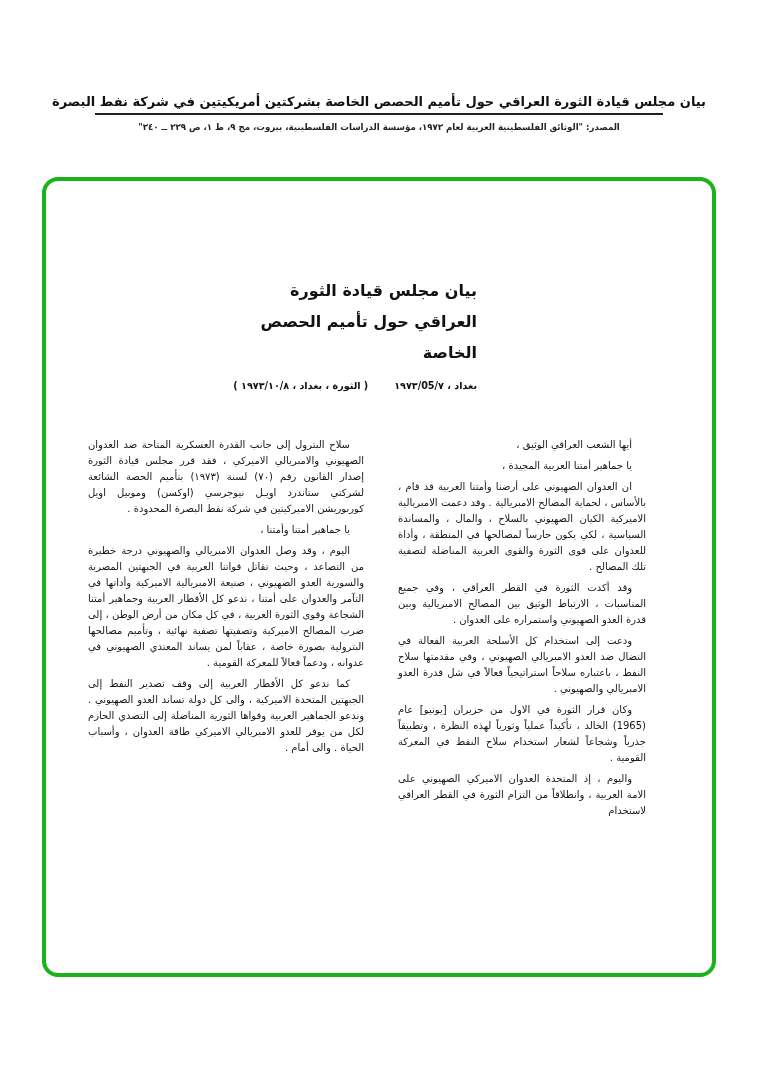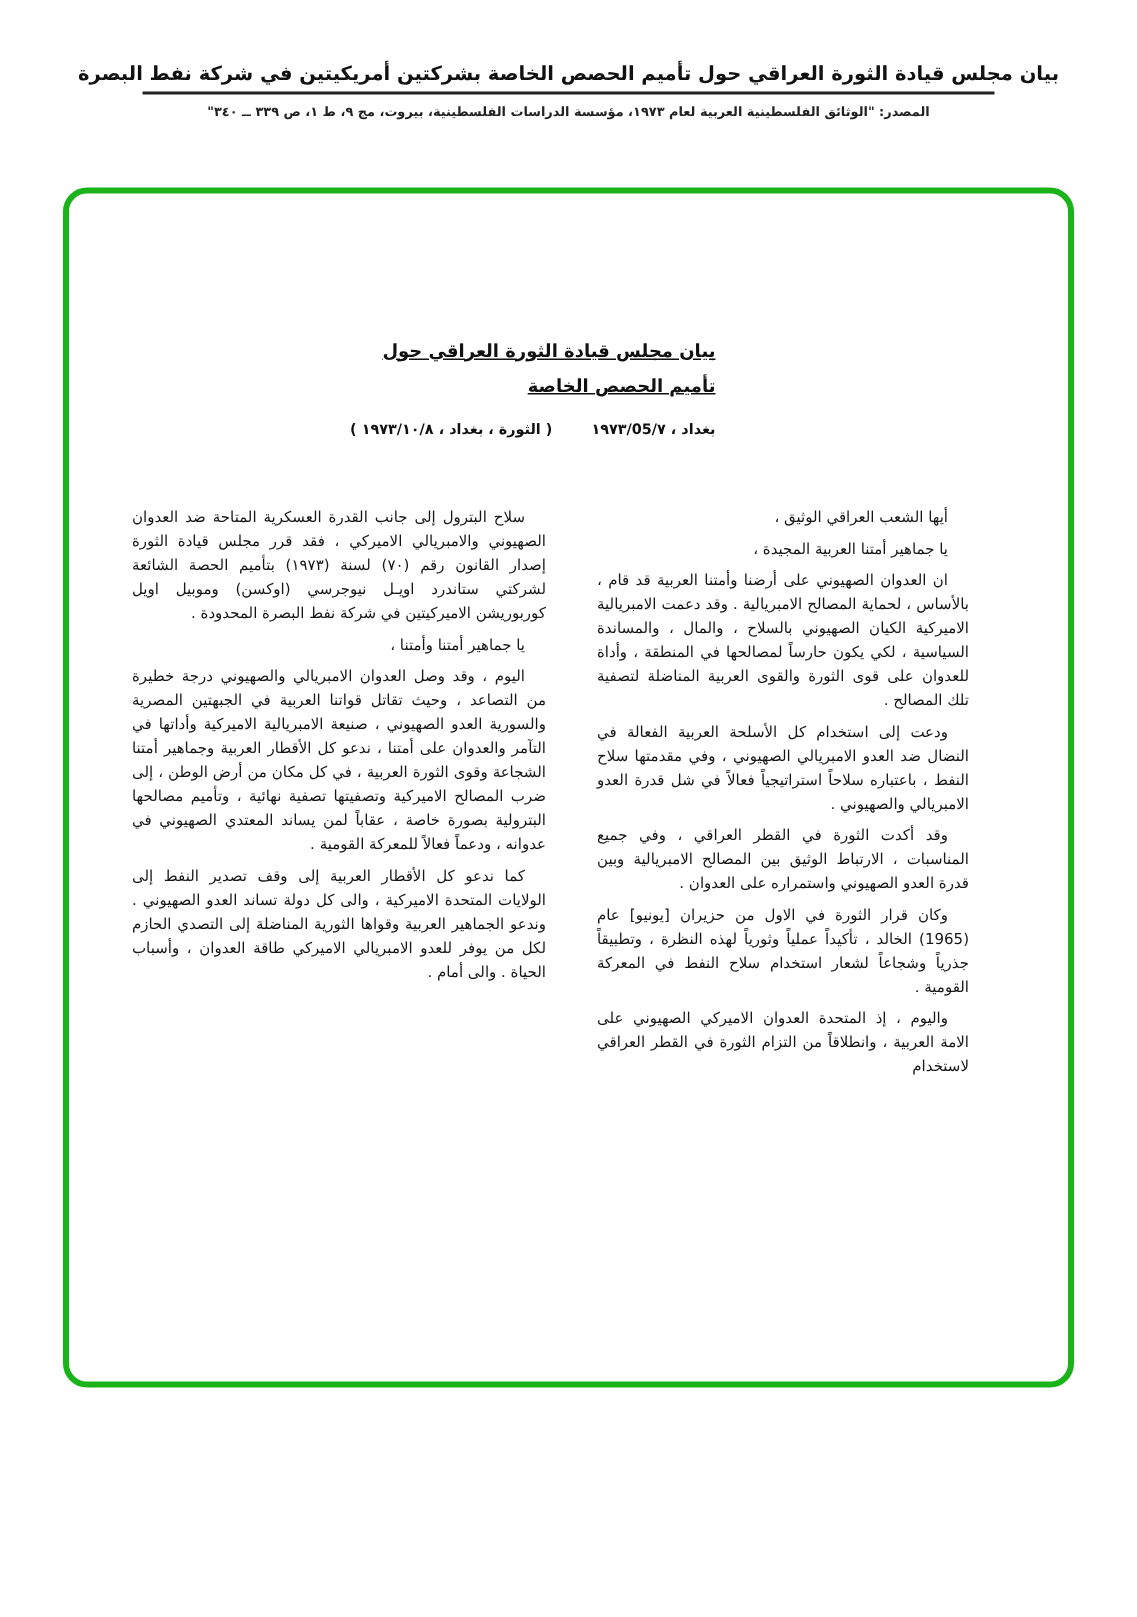--- a/index.html
+++ b/index.html
@@ -8,21 +8,21 @@
     position: relative;
     width: 758px;
     height: 1078px;
     margin: 0 auto;
     background: #ffffff;
     direction: rtl;
     font-family: "DejaVu Sans", sans-serif;
     color: #1a1a1a;
     overflow: hidden;
   }
-  .top-header { padding-top: 42px; }
+  .top-header { padding-top: 94px; }
   .top-title {
     margin: 0;
     text-align: center;
     font-size: 13px;
     font-weight: bold;
     color: #111;
   }
   .title-rule {
     width: 568px;
     height: 1.5px;
@@ -46,25 +46,24 @@
     padding-top: 94px;
     overflow: hidden;
   }
   .heading-block {
     width: 252px;
     margin: 0 auto;
     transform: translateX(-28px);
     text-align: right;
   }
   .heading-line {
-    font-size: 12px;
+    font-size: 16px;
     font-weight: bold;
     line-height: 1.95;
     color: #111;
-    text-decoration: underline;
   }
   .dateline {
     display: flex;
     gap: 26px;
     margin-top: 12px;
     font-size: 9.6px;
     font-weight: bold;
     white-space: nowrap;
     color: #111;
   }
@@ -106,28 +105,28 @@
         <span>( الثورة ، بغداد ، ١٩٧٣/١٠/٨ )</span>
       </div>
     </div>
 
     <div class="columns">
 
       <div class="col col-right">
         <p>أيها الشعب العراقي الوثيق ،</p>
         <p>يا جماهير أمتنا العربية المجيدة ،</p>
         <p>ان العدوان الصهيوني على أرضنا وأمتنا العربية قد قام ، بالأساس ، لحماية المصالح الامبريالية . وقد دعمت الامبريالية الاميركية الكيان الصهيوني بالسلاح ، والمال ، والمساندة السياسية ، لكي يكون حارساً لمصالحها في المنطقة ، وأداة للعدوان على قوى الثورة والقوى العربية المناضلة لتصفية تلك المصالح .</p>
+        <p>وقد أكدت الثورة في القطر العراقي ، وفي جميع المناسبات ، الارتباط الوثيق بين المصالح الامبريالية وبين قدرة العدو الصهيوني واستمراره على العدوان .</p>
         <p>ودعت إلى استخدام كل الأسلحة العربية الفعالة في النضال ضد العدو الامبريالي الصهيوني ، وفي مقدمتها سلاح النفط ، باعتباره سلاحاً استراتيجياً فعالاً في شل قدرة العدو الامبريالي والصهيوني .</p>
-        <p>وقد أكدت الثورة في القطر العراقي ، وفي جميع المناسبات ، الارتباط الوثيق بين المصالح الامبريالية وبين قدرة العدو الصهيوني واستمراره على العدوان .</p>
         <p>وكان قرار الثورة في الاول من حزيران [يونيو] عام (1965) الخالد ، تأكيداً عملياً وثورياً لهذه النظرة ، وتطبيقاً جذرياً وشجاعاً لشعار استخدام سلاح النفط في المعركة القومية .</p>
         <p>واليوم ، إذ المتحدة العدوان الاميركي الصهيوني على الامة العربية ، وانطلاقاً من التزام الثورة في القطر العراقي لاستخدام</p>
       </div>
 
       <div class="col col-left">
         <p>سلاح البترول إلى جانب القدرة العسكرية المتاحة ضد العدوان الصهيوني والامبريالي الاميركي ، فقد قرر مجلس قيادة الثورة إصدار القانون رقم (٧٠) لسنة (١٩٧٣) بتأميم الحصة الشائعة لشركتي ستاندرد اويـل نيوجرسي (اوكسن) وموبيل اويل كوربوريشن الاميركيتين في شركة نفط البصرة المحدودة .</p>
         <p>يا جماهير أمتنا وأمتنا ،</p>
         <p>اليوم ، وقد وصل العدوان الامبريالي والصهيوني درجة خطيرة من التصاعد ، وحيث تقاتل قواتنا العربية في الجبهتين المصرية والسورية العدو الصهيوني ، صنيعة الامبريالية الاميركية وأداتها في التآمر والعدوان على أمتنا ، ندعو كل الأقطار العربية وجماهير أمتنا الشجاعة وقوى الثورة العربية ، في كل مكان من أرض الوطن ، إلى ضرب المصالح الاميركية وتصفيتها تصفية نهائية ، وتأميم مصالحها البترولية بصورة خاصة ، عقاباً لمن يساند المعتدي الصهيوني في عدوانه ، ودعماً فعالاً للمعركة القومية .</p>
-        <p>كما ندعو كل الأقطار العربية إلى وقف تصدير النفط إلى الولايات المتحدة الاميركية ، والى كل دولة تساند العدو الصهيوني . وندعو الجماهير العربية وقواها الثورية المناضلة إلى التصدي الحازم لكل من يوفر للعدو الامبريالي الاميركي طاقة العدوان ، وأسباب الحياة . والى أمام .</p>
+        <p>كما ندعو كل الأقطار العربية إلى وقف تصدير النفط إلى الجبهتين المتحدة الاميركية ، والى كل دولة تساند العدو الصهيوني . وندعو الجماهير العربية وقواها الثورية المناضلة إلى التصدي الحازم لكل من يوفر للعدو الامبريالي الاميركي طاقة العدوان ، وأسباب الحياة . والى أمام .</p>
       </div>
 
     </div>
   </div>
 </div>
 
 </body></html>

